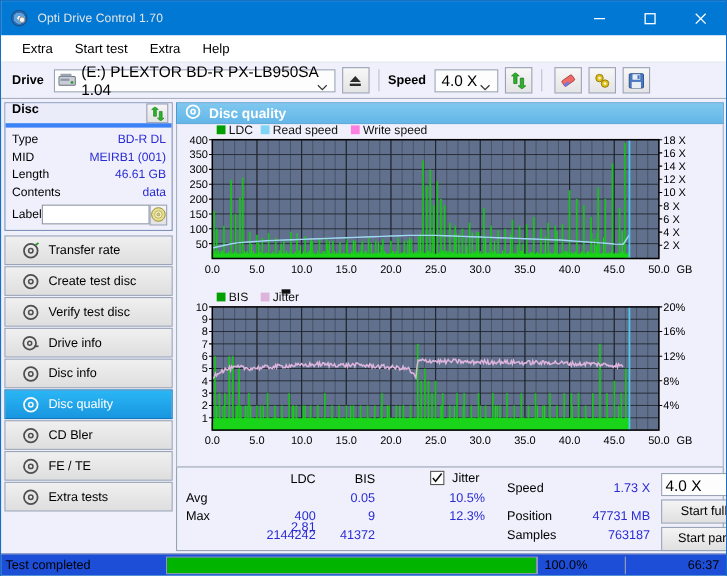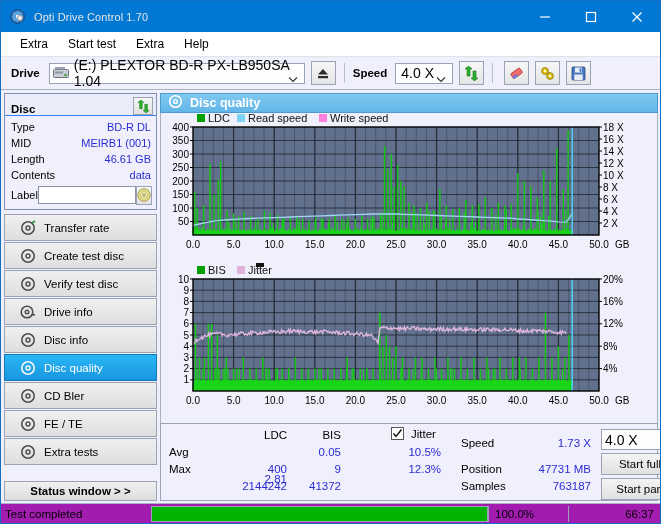--- a/index.html
+++ b/index.html
@@ -78,22 +78,22 @@
   }
   .sep { width:1px;height:20px;background:#b9bfcc;margin:0 2px; }
 
   
   .body { display:flex; height:411px; }
 
   
   .left { width:159px; flex:0 0 159px; padding:3px 3px 0 3px; }
   .disc-box { border:1px solid #7f93b8; background:#eff0fb; }
   .disc-head {
-    height:22px; display:flex; align-items:flex-end; justify-content:space-between;
-    padding:0 3px 0 6px; border-bottom:1px solid #3b82f6; background:#eaecf9;
+    height:22px; display:flex; align-items:flex-start; justify-content:space-between;
+    padding:0 3px 0 6px; border-bottom:4px solid #3b82f6; background:#eaecf9;
   }
   .disc-head b { font-size:11.5px; }
   .sq-btn {
     width:20px;height:18px;border:1px solid #9aa3b5;background:linear-gradient(#f6f6f6,#e2e2e2);
     display:flex;align-items:center;justify-content:center;
   }
   .disc-rows { padding:3px 5px 4px 6px; }
   .drow { display:flex; justify-content:space-between; align-items:center; height:16px; font-size:11px;}
   .dval { color:#2b2bd4; }
   .lblrow { display:flex; align-items:center; justify-content:space-between; margin-top:2px; height:20px;}
@@ -140,21 +140,21 @@
     display:flex;align-items:center;justify-content:center; font-size:11.5px;
   }
   .chk {
     width:13px;height:13px;border:1px solid #555;background:#fff;
     display:flex;align-items:center;justify-content:center;
   }
 
   
   .statusbar {
     position:absolute; left:0; bottom:0; width:661px; height:20px;
-    background:#a21caf; border-top:1px solid #a8b0c2;
+    background:#1d4ed8; border-top:1px solid #a8b0c2;
     display:flex; align-items:center; font-size:11.5px;
   }
   .sb-text { width:150px; padding-left:4px; }
   .progress-wrap {
     flex:1; height:16px; border:1px solid #9aa3b5; background:#fff;
     display:flex; align-items:center; margin-right:0px; position:relative;
   }
   .progress-bar { height:100%; background:#00b400; }
   .pct-box { width:80px; border-left:1px solid #9aa3b5; height:16px; display:flex;align-items:center;padding-left:6px;}
   .time-box { width:94px; border-left:1px solid #9aa3b5; height:16px; display:flex;align-items:center;justify-content:flex-end;padding-right:8px;}
@@ -1741,23 +1741,20 @@
         <div class="btn3d" style="position:absolute; left:440px; top:29px; width:78px; height:22px;">
           <span>Start full</span>
         </div>
         <div class="btn3d" style="position:absolute; left:440px; top:54px; width:78px; height:22px;">
           <span>Start part</span>
         </div>
       </div>
     </div>
   </div>
 
-  <div class="statuswin">
-    <span>Status window &gt; &gt;</span>
-  </div>
 
   <div class="statusbar">
     <div class="sb-text">Test completed</div>
     <div class="progress-wrap">
       <div class="progress-bar" id="progbar" style="width: 100%;"></div>
     </div>
     <div class="pct-box">100.0%</div>
     <div class="time-box">66:37</div>
   </div>
 

